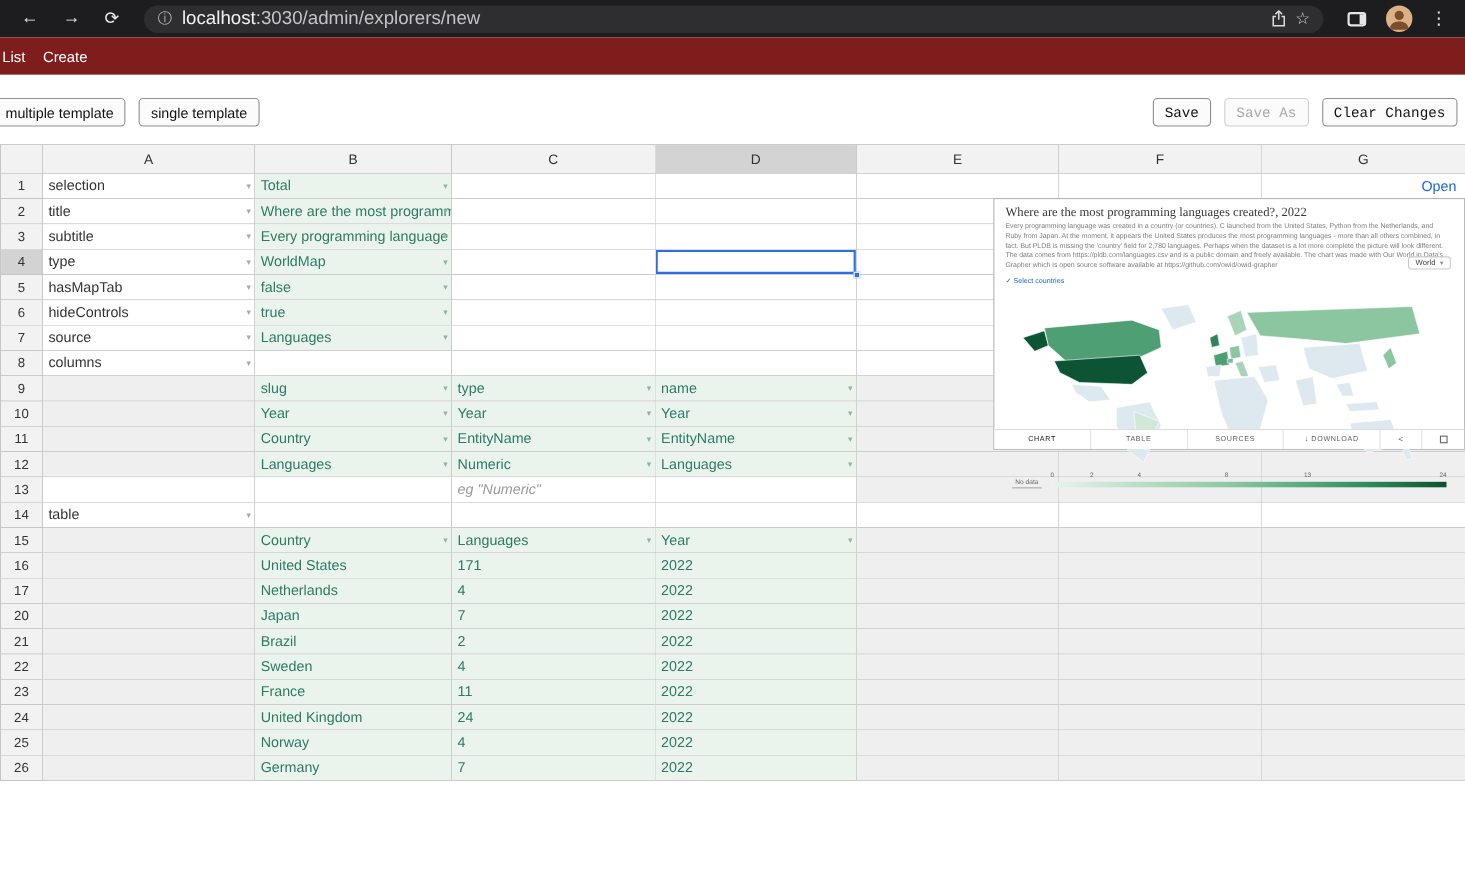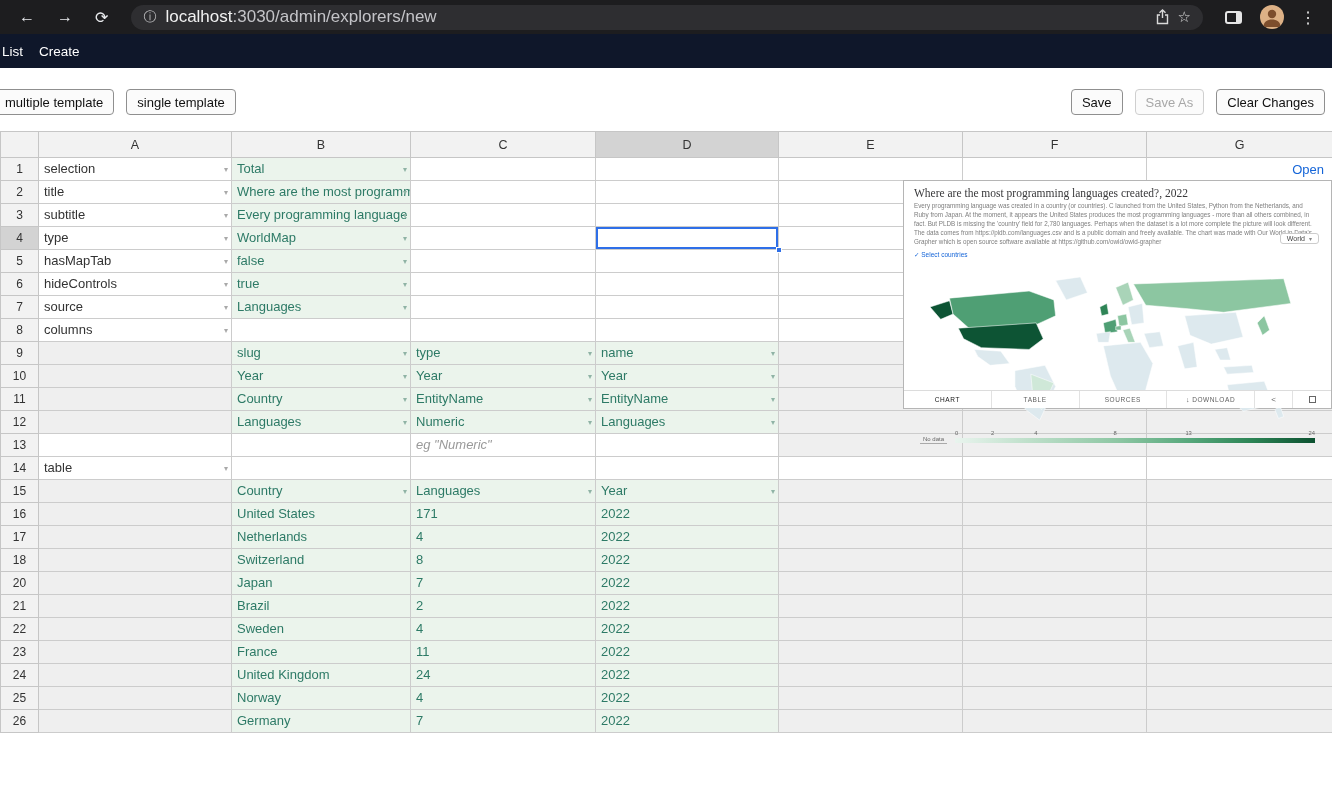--- a/index.html
+++ b/index.html
@@ -20,29 +20,29 @@
   .share-ic { margin-left:auto; display:flex; align-items:center; }
   .star-ic { color:#dadada; font-size:15px; }
   .panel-ic { position:relative; width:17px; height:13px; border:2px solid #e6e6e6;
     border-radius:3px; margin:0 8px; }
   .panel-fill { position:absolute; right:0; top:0; bottom:0; width:4px; background:#e6e6e6; }
   .avatar { width:24px; height:24px; border-radius:50%; background:#ddb186; overflow:hidden;
     display:inline-flex; align-items:flex-end; justify-content:center; margin:0 6px; }
   .dots { color:#e6e6e6; font-size:16px; padding:0 6px; }
 
   
-  .navbar { position:absolute; top:34px; left:0; right:0; height:34px; background:#0f172a;
+  .navbar { position:absolute; top:34px; left:0; right:0; height:34px; background:#7f1d1d;
     display:flex; align-items:center; gap:16px; padding-left:2px; }
   .nav-item { color:#fff; font-size:13.5px; cursor:pointer; }
 
   
   .toolbar { position:absolute; top:68px; left:0; right:0; height:63px; background:#fff; }
   .tleft { position:absolute; left:0; top:21px; display:flex; gap:12px; }
   .tleft .btn:first-child { margin-left:-6px; }
-  .tright { position:absolute; right:7px; top:21px; display:flex; gap:12px; }
+  .tright { position:absolute; right:7px; top:21px; display:flex; gap:12px;font-family:Liberation Mono, monospace; }
   .btn { height:26px; padding:0 10px; font-size:13px; font-family:inherit;
     border:1px solid #8f8f8f; border-radius:4px; background:#fbfbfb; color:#111; cursor:pointer; }
   .btn.disabled { color:#a8a8a8; border-color:#cfcfcf; }
 
   
   .grid-wrap { position:absolute; top:131px; left:0; width:1332px; height:671px; overflow:hidden; }
   table.grid { border-collapse:collapse; table-layout:fixed; width:1332px; }
   table.grid th, table.grid td { border:1px solid #ccc; height:23px; padding:0;
     font-weight:400; font-size:13px; position:relative; }
   table.grid thead th { background:#f2f2f2; border-color:#c6c6c6; height:26px;
@@ -609,44 +609,20 @@
               <span class="ct"></span>
             </td>
             <td class="c-g">
               <span class="ct"></span>
             </td>
             <td class="c-g">
               <span class="ct"></span>
             </td>
           </tr>
           <tr>
-            <th>18</th>
-            <td class="c-g">
-              <span class="ct"></span>
-            </td>
-            <td class="c-vn">
-              <span class="ct">Switzerland</span>
-            </td>
-            <td class="c-vn">
-              <span class="ct">8</span>
-            </td>
-            <td class="c-vn">
-              <span class="ct">2022</span>
-            </td>
-            <td class="c-g">
-              <span class="ct"></span>
-            </td>
-            <td class="c-g">
-              <span class="ct"></span>
-            </td>
-            <td class="c-g">
-              <span class="ct"></span>
-            </td>
-          </tr>
-          <tr>
             <th>20</th>
             <td class="c-g">
               <span class="ct"></span>
             </td>
             <td class="c-vn">
               <span class="ct">Japan</span>
             </td>
             <td class="c-vn">
               <span class="ct">7</span>
             </td>

